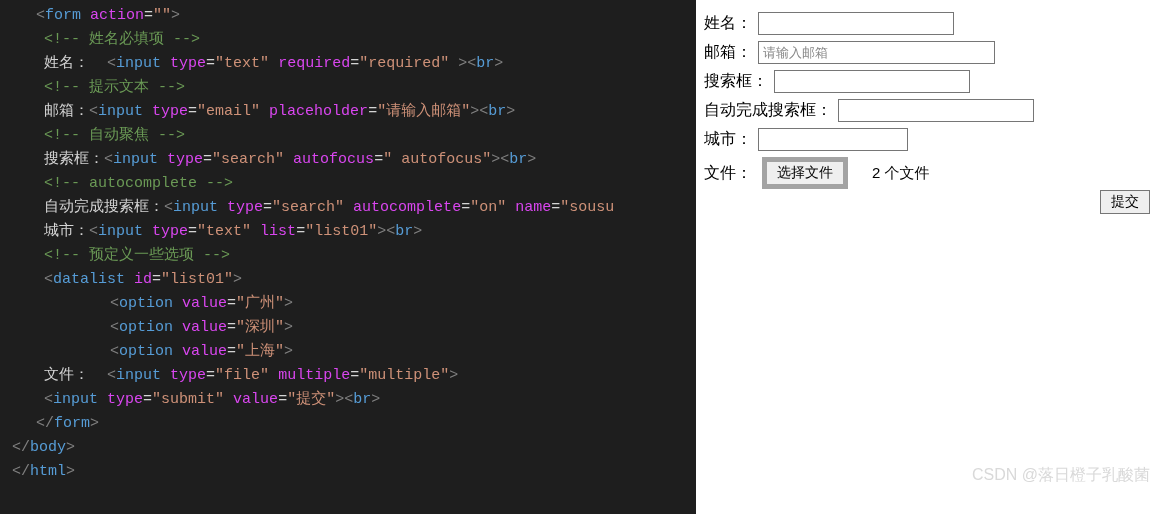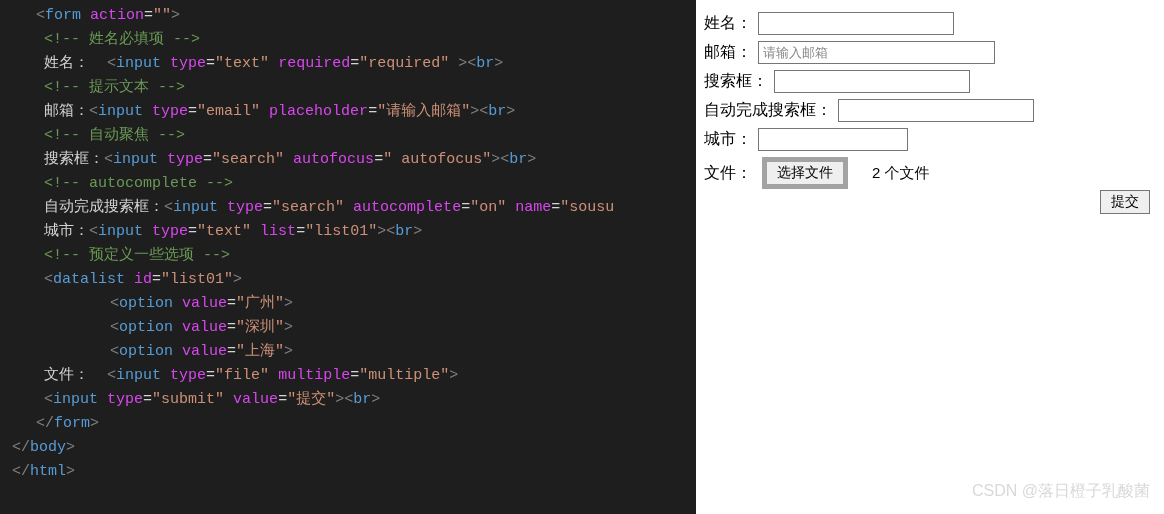--- a/index.html
+++ b/index.html
@@ -26,21 +26,21 @@
       border: 1px solid #767676; padding: 2px 4px; height: 23px; font-size: 13px; width: 196px;
     }
     .form-row input[type="email"]::placeholder { color: #888; }
     .form-row input[type="email"] { width: 237px; }
     .short { width: 150px !important; }
     .file-row { display: flex; align-items: center; gap: 10px; }
     .file-btn { border: 5px solid #a3a3a3; background: #efefef; padding: 2px 10px; font-size: 14px; cursor: pointer; }
     .file-status { font-size: 15px; margin-left: 14px; }
     .submit-btn { border: 1px solid #767676; background: #efefef; padding: 2px 10px; font-size: 14px; cursor: pointer; position: absolute; right: 14px; top: 190px; }
     
-    .watermark { position: absolute; bottom: 12px; right: 14px; color: #d9d9d9; font-size: 16px; pointer-events: none; }
+    .watermark { position: absolute; bottom: 28px; right: 14px; color: #d9d9d9; font-size: 16px; pointer-events: none; }
   </style>
 </head>
 <body>
 
 <div class="code-panel">
   <div class="code-line i1"><span class="bracket">&lt;</span><span class="tag">form</span> <span class="attr">action</span><span class="text">=</span><span class="str">""</span><span class="bracket">&gt;</span></div>
   <div class="code-line i2"><span class="comment">&lt;!-- 姓名必填项 --&gt;</span></div>
   <div class="code-line i2"><span class="text">姓名：</span>  <span class="bracket">&lt;</span><span class="tag">input</span> <span class="attr">type</span><span class="text">=</span><span class="str">"text"</span> <span class="attr">required</span><span class="text">=</span><span class="str">"required"</span> <span class="bracket">&gt;&lt;</span><span class="tag">br</span><span class="bracket">&gt;</span></div>
   <div class="code-line i2"><span class="comment">&lt;!-- 提示文本 --&gt;</span></div>
   <div class="code-line i2"><span class="text">邮箱：</span><span class="bracket">&lt;</span><span class="tag">input</span> <span class="attr">type</span><span class="text">=</span><span class="str">"email"</span> <span class="attr">placeholder</span><span class="text">=</span><span class="str">"请输入邮箱"</span><span class="bracket">&gt;&lt;</span><span class="tag">br</span><span class="bracket">&gt;</span></div>

